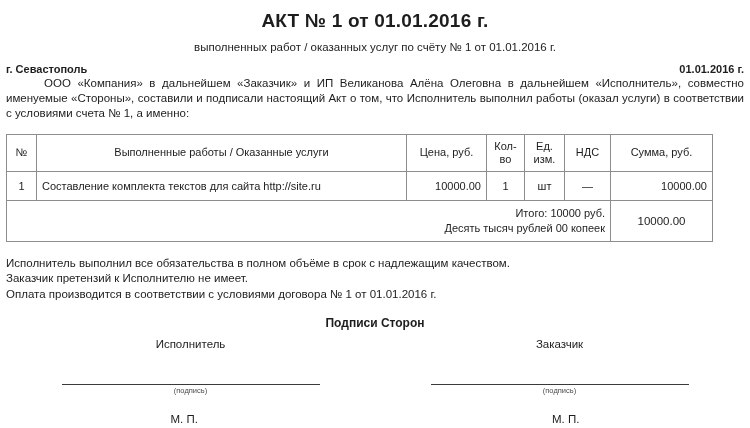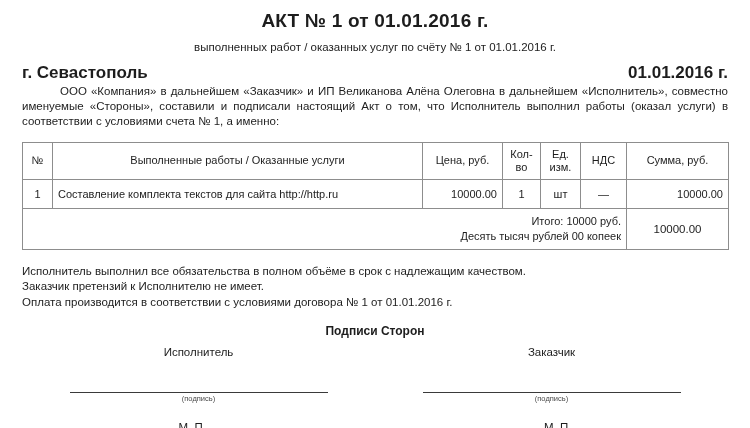--- a/index.html
+++ b/index.html
@@ -15,21 +15,21 @@
     overflow: hidden;
     position: relative;
   }
   .page {
     position: absolute;
     left: 0; top: 0;
     width: 750px;
     height: 428px;
     background: #ffffff;
     box-sizing: border-box;
-    padding: 0 22px;
+    padding: 0 6px;
   }
   .doc-title {
     text-align: center;
     font-size: 19px;
     font-weight: bold;
     letter-spacing: 0.2px;
     margin: 10px 0 0 0;
     line-height: 22px;
   }
   .doc-subtitle {
@@ -37,21 +37,21 @@
     font-size: 11.5px;
     margin: 8px 0 0 0;
     line-height: 14px;
     color: #222;
   }
   .meta-row {
     display: flex;
     justify-content: space-between;
     align-items: baseline;
     margin-top: 9px;
-    font-size: 17px;
+    font-size: 11px;
     font-weight: bold;
   }
   .meta-city, .meta-date { white-space: nowrap; }
 
   .intro {
     margin-top: 1px;
     font-size: 11.5px;
     line-height: 15.2px;
     text-align: justify;
     text-indent: 38px;
@@ -199,21 +199,21 @@
         <th>Цена, руб.</th>
         <th><span>Кол-</span><br><span>во</span></th>
         <th><span>Ед.</span><br><span>изм.</span></th>
         <th>НДС</th>
         <th>Сумма, руб.</th>
       </tr>
     </thead>
     <tbody>
       <tr class="row-data">
         <td class="c-num">1</td>
-        <td class="c-desc">Составление комплекта текстов для сайта http://http.ru</td>
+        <td class="c-desc">Составление комплекта текстов для сайта http://site.ru</td>
         <td class="c-price">10000.00</td>
         <td class="c-qty">1</td>
         <td class="c-unit">шт</td>
         <td class="c-vat">—</td>
         <td class="c-sum">10000.00</td>
       </tr>
       <tr>
         <td class="totals-cell" colspan="6">
           <span class="t-line1">Итого: 10000 руб.</span>
           <span class="t-line2">Десять тысяч рублей 00 копеек</span>

